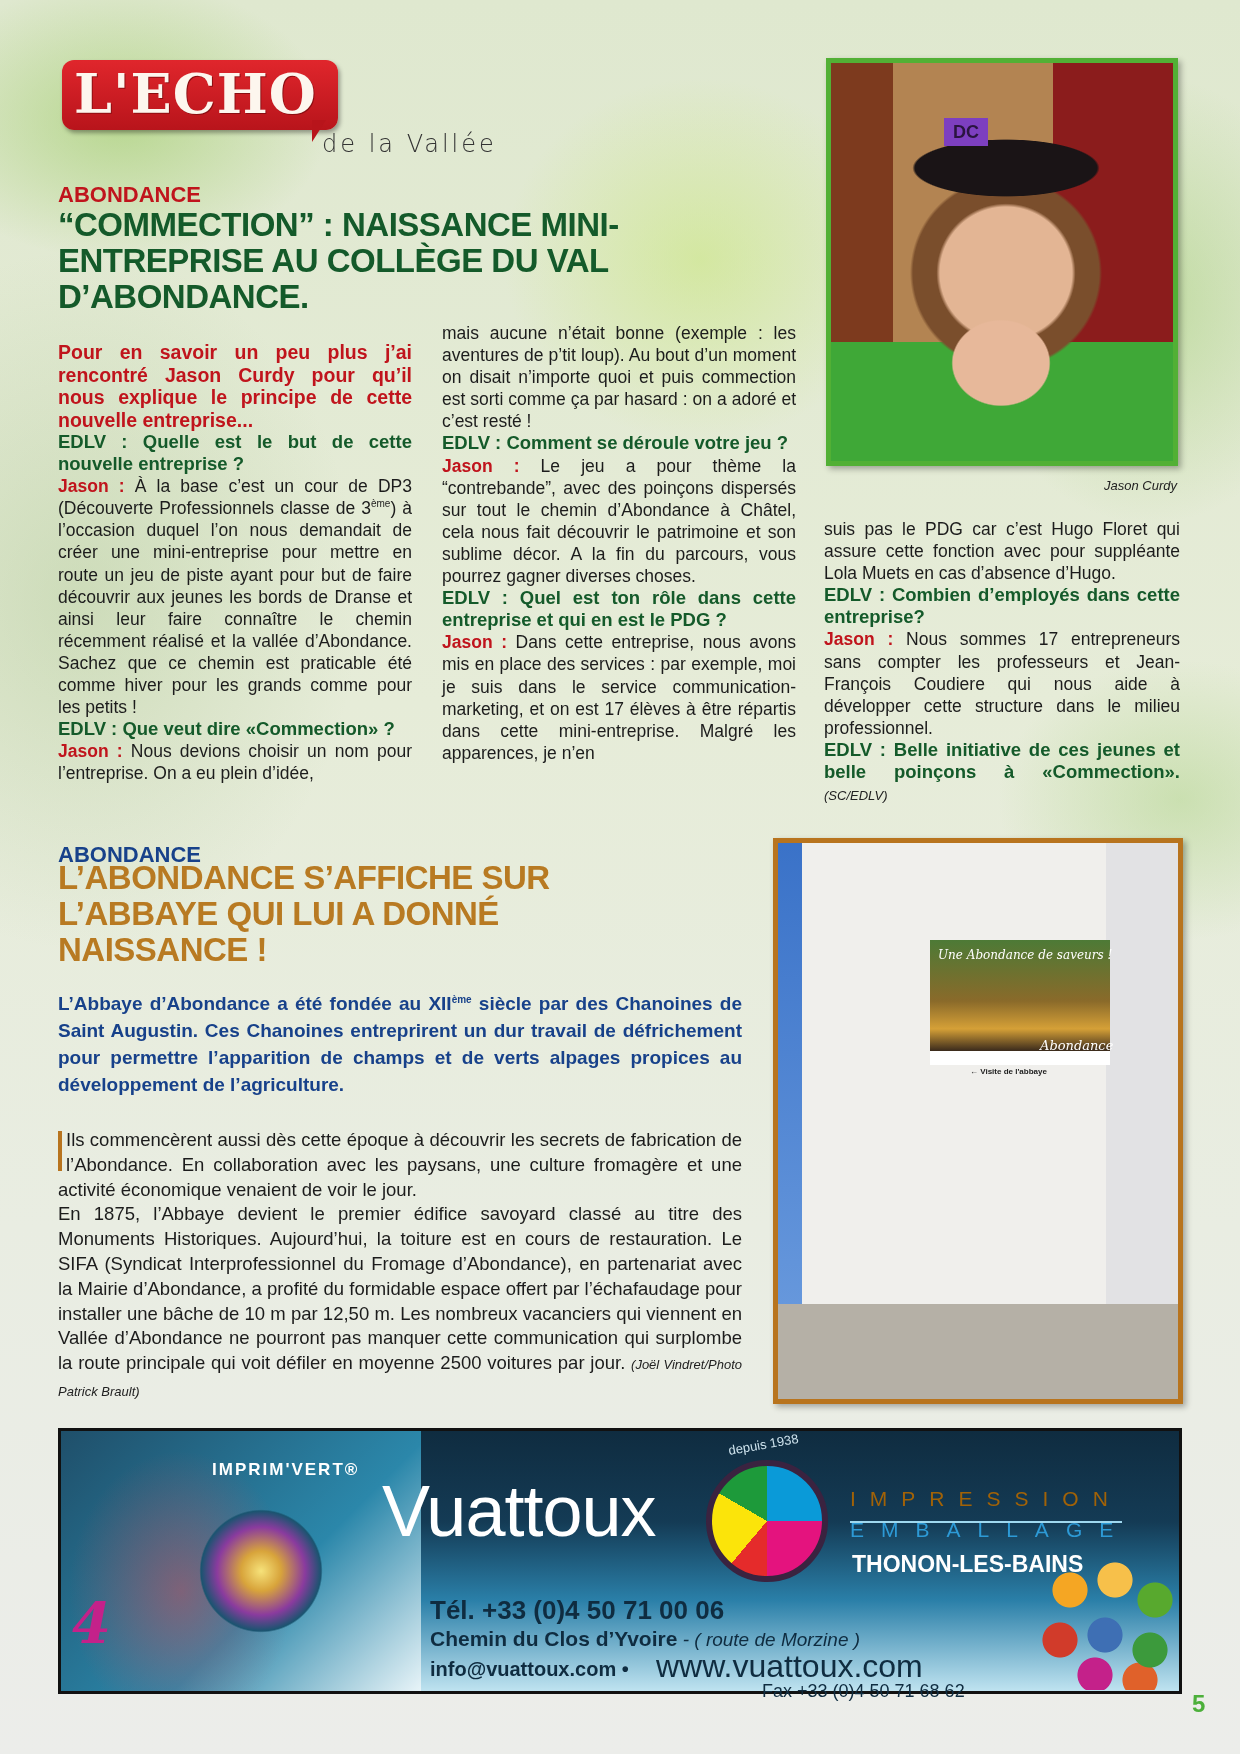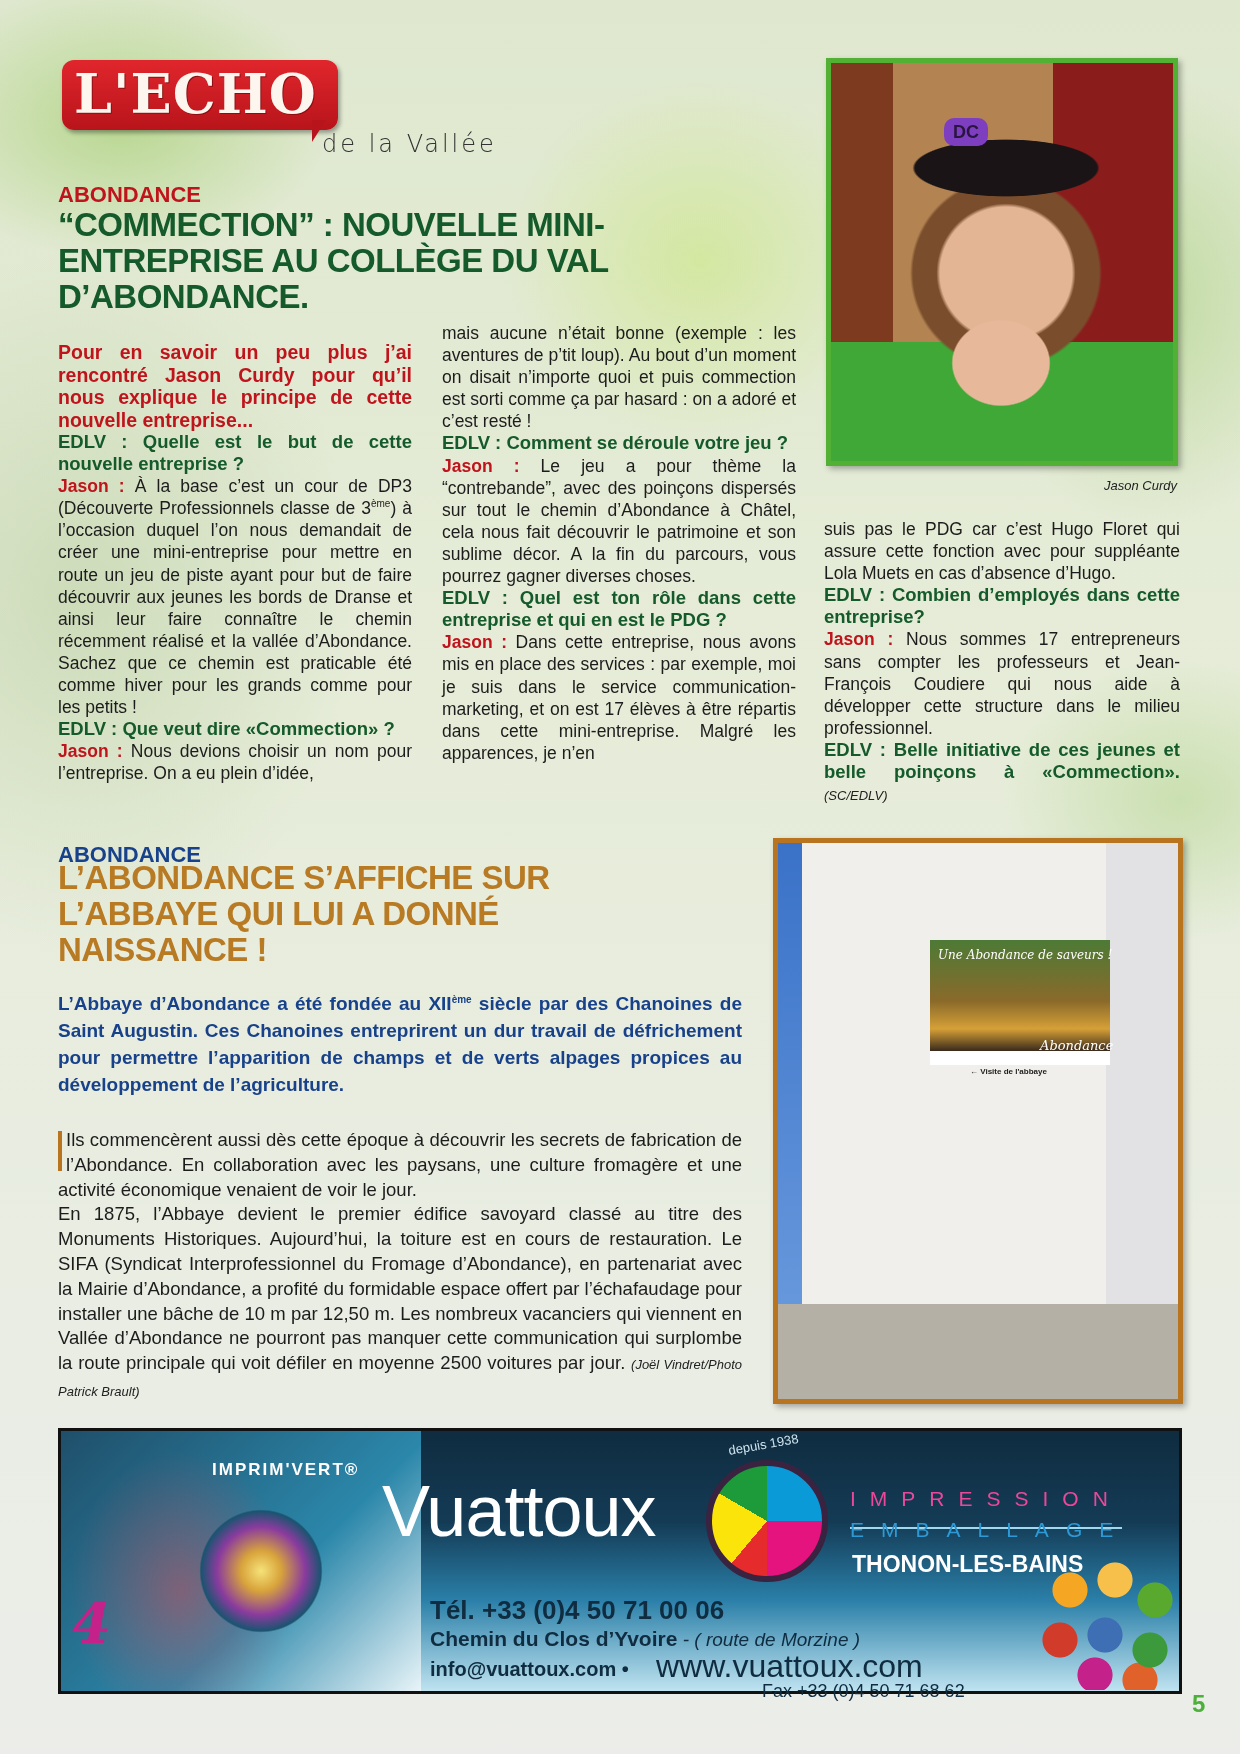--- a/index.html
+++ b/index.html
@@ -64,21 +64,21 @@
       radial-gradient(ellipse 130px 40px at 175px 105px, #1a1416 70%, transparent 72%),
       radial-gradient(ellipse 120px 120px at 175px 210px, #e3b594 55%, transparent 58%),
       radial-gradient(ellipse 150px 150px at 175px 210px, #7a4e2c 62%, transparent 64%),
       linear-gradient(180deg, transparent 0 70%, #3fa837 70% 100%),
       linear-gradient(90deg, #7d3a1e 0 18%, #b38452 18% 65%, #8b1c1c 65% 100%);
     box-shadow: 3px 3px 6px rgba(0,0,0,0.3);
   }
   .dc-badge {
     left: 944px; top: 118px; width: 44px; height: 28px;
     background: #7d3fc0; color: #2a1440; font-weight: bold; font-size: 18px;
-    text-align: center; line-height: 28px; border-radius: 10px;
+    text-align: center; line-height: 28px; border-radius: 0;
   }
   .caption1 { left: 1104px; top: 478px; font-size: 13px; font-style: italic; color: #222; }
 
   
   .kicker-blue { left: 58px; top: 842px; font-size: 22px; font-weight: bold; color: #17418a; }
   .headline-orange {
     left: 58px; top: 860px; width: 560px; font-size: 33px; line-height: 36px;
     font-weight: bold; color: #b87a22; letter-spacing: -0.5px;
   }
   .lead-blue {
@@ -128,21 +128,21 @@
       linear-gradient(135deg, #1f4f6a, #2b87aa 60%, #e8f4f8);
   }
   .ad-imprim { left: 212px; top: 1460px; color: #fff; font-weight: bold; font-size: 17px; letter-spacing: 2px; }
   .ad-name { left: 382px; top: 1470px; color: #fff; font-size: 72px; font-weight: normal; letter-spacing: -1px; }
   .ad-depuis { left: 728px; top: 1437px; color: #cfe4ee; font-size: 13px; transform: rotate(-10deg); }
   .ad-circle {
     left: 706px; top: 1460px; width: 122px; height: 122px; border-radius: 50%;
     border: 6px solid #3a2340; box-sizing: border-box;
     background: conic-gradient(#0a9ad8 0 90deg, #e4137e 90deg 180deg, #e52b2b 180deg 220deg, #fbe40a 220deg 300deg, #1d9a3a 300deg 360deg);
   }
-  .ad-impression { left: 850px; top: 1487px; color: #ec4899; font-size: 21px; letter-spacing: 14px; border-bottom: 2px solid #9fd8ef; padding-bottom: 16px; }
+  .ad-impression { left: 850px; top: 1487px; color: #a16207; font-size: 21px; letter-spacing: 14px; border-bottom: 2px solid #9fd8ef; padding-bottom: 10px; }
   .ad-emballage { left: 850px; top: 1518px; color: #2d9ad6; font-size: 21px; letter-spacing: 17px; }
   .ad-city { left: 852px; top: 1551px; color: #fff; font-size: 23px; font-weight: bold; }
   .ad-tel { left: 430px; top: 1595px; color: #0f2c40; font-size: 26px; font-weight: bold; }
   .ad-fax { left: 762px; top: 1681px; color: #0f2c40; font-size: 18px; text-align: center; }
   .ad-addr { left: 430px; top: 1627px; color: #0f2c40; font-size: 21px; font-weight: bold; }
   .ad-addr2 { font-weight: normal; font-style: italic; font-size: 19px; }
   .ad-mail { left: 430px; top: 1658px; color: #0f2c40; font-size: 20px; font-weight: bold; }
   .ad-web { left: 656px; top: 1648px; color: #0f2c40; font-size: 32px; }
   .ad-swirl { left: 1040px; top: 1560px; width: 138px; height: 130px;
     background:
@@ -160,21 +160,21 @@
   .page-num { left: 1192px; top: 1690px; color: #4cb03a; font-weight: bold; font-size: 24px; }
 </style>
 </head>
 <body>
 
 <div class="abs logo-box"></div>
 <div class="abs logo-text">L'ECHO</div>
 <div class="abs logo-sub">de la Vallée</div>
 
 <div class="abs kicker-red">ABONDANCE</div>
-<div class="abs headline-green">“COMMECTION” : NOUVELLE MINI-ENTREPRISE AU COLLÈGE DU VAL D’ABONDANCE.</div>
+<div class="abs headline-green">“COMMECTION” : NAISSANCE MINI-ENTREPRISE AU COLLÈGE DU VAL D’ABONDANCE.</div>
 
 <div class="col col1">
   <p class="lead-red">Pour en savoir un peu plus j’ai rencontré Jason Curdy pour qu’il nous explique le principe de cette nouvelle entreprise...</p>
   <p class="q">EDLV : Quelle est le but de cette nouvelle entreprise ?</p>
   <p><span class="a-name">Jason :</span><span> À la base c’est un cour de DP3 (Découverte Professionnels classe de 3</span><sup>ème</sup><span>) à l’occasion duquel l’on nous demandait de créer une mini-entreprise pour mettre en route un jeu de piste ayant pour but de faire découvrir aux jeunes les bords de Dranse et ainsi leur faire connaître le chemin récemment réalisé et la vallée d’Abondance. Sachez que ce chemin est praticable été comme hiver pour les grands comme pour les petits !</span></p>
   <p class="q">EDLV : Que veut dire «Commection» ?</p>
   <p><span class="a-name">Jason :</span><span> Nous devions choisir un nom pour l’entreprise. On a eu plein d’idée,</span></p>
 </div>
 
 <div class="col col2">

